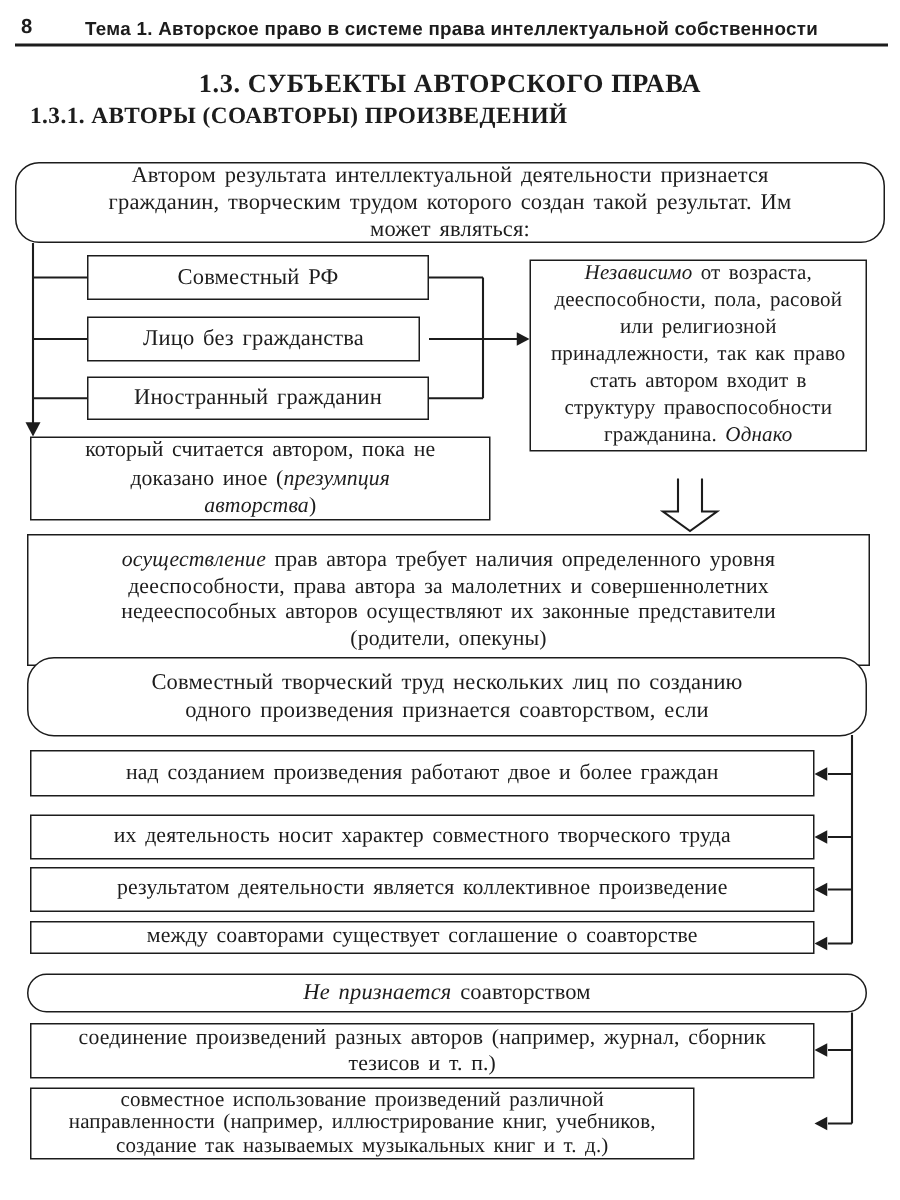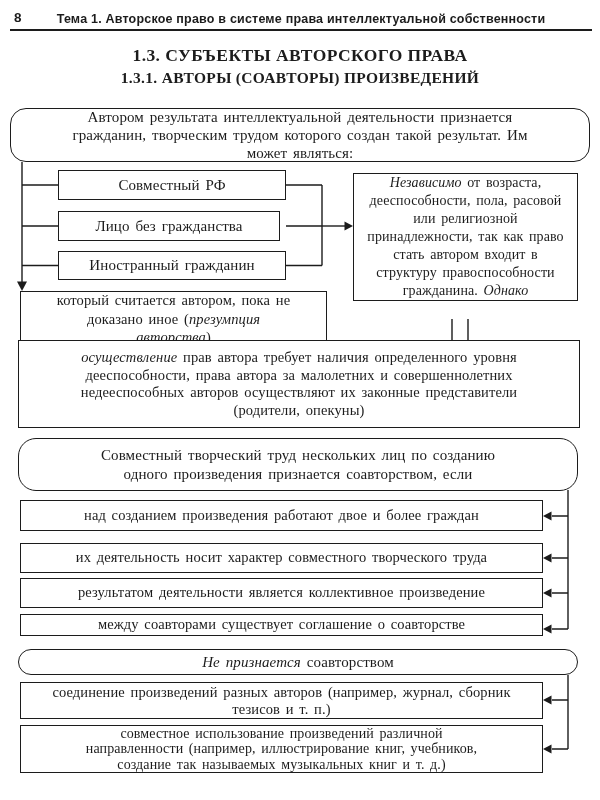--- a/index.html
+++ b/index.html
@@ -23,49 +23,49 @@
     position:absolute; left:4px; top:2px;
     font-size:13.5px; font-weight:bold;
     font-family:"Liberation Sans","DejaVu Sans",sans-serif;
   }
   .sec-title{
     position:absolute; left:0; right:0; top:45px;
     text-align:center; font-size:17.5px; font-weight:bold; letter-spacing:.4px;
   }
   .sub-title{
     position:absolute; left:0; right:0; top:69px;
-    text-align:center; font-size:15.5px; font-weight:bold; letter-spacing:.3px;
+    font-size:15.5px; font-weight:bold; letter-spacing:.3px;padding-left:20px;
   }
   
   .box{
     position:absolute; border:1.5px solid var(--ink); background:var(--paper);
     display:flex; align-items:center; justify-content:center;
     text-align:center; line-height:1.22; letter-spacing:.1px; word-spacing:2px;
     padding:1px 6px; z-index:2;
   }
   .rounded{ border-radius:16px; }
   
   #authorDef{ left:10px; top:108px; width:580px; height:54px; font-size:15px; line-height:18px; }
   #authorDef span{ max-width:478px; }
   #b1{ left:58px; top:170px; width:228px; height:30px; font-size:15px; }
   #b2{ left:58px; top:211px; width:222px; height:30px; font-size:15px; }
   #b3{ left:58px; top:251px; width:228px; height:29px; font-size:15px; }
   #indep{ left:353px; top:173px; width:225px; height:128px; font-size:14px; line-height:18px; padding:1px 8px; }
   #presum{ left:20px; top:291px; width:307px; height:56px; font-size:14.5px; line-height:18.5px; }
   #presum span.wrap{ max-width:250px; }
-  #capacity{ left:18px; top:340px; width:562px; height:88px; font-size:14.5px; line-height:17.5px; }
+  #capacity{ left:18px; top:356px; width:562px; height:88px; font-size:14.5px; line-height:17.5px; }
   #capacity span.wrap{ max-width:450px; }
   #joint{ left:18px; top:438px; width:560px; height:53px; border-radius:18px; font-size:15px; line-height:19px; }
   #joint span{ max-width:440px; }
   .cond{ left:20px; width:523px; height:31px; font-size:14.5px; }
   #c1{ top:500px; } #c2{ top:543px; height:30px; } #c3{ top:578px; height:30px; } #c4{ top:614px; height:22px; }
   #notco{ left:18px; top:649px; width:560px; height:26px; border-radius:13px; font-size:15px; padding:0 6px; }
   #d1{ left:20px; top:682px; width:523px; height:37px; font-size:14.5px; line-height:17px; }
   #d1 span.wrap{ max-width:460px; }
-  #d2{ left:20px; top:725px; width:523px; height:48px; font-size:14px; line-height:15.5px; }
+  #d2{ left:20px; top:725px; width:443px; height:48px; font-size:14px; line-height:15.5px; }
   #d2 span.wrap{ max-width:420px; }
   .it{ font-style:italic; }
   
   .connectors{
     position:absolute; left:0; top:0; width:600px; height:800px;
     z-index:1; color:var(--ink); pointer-events:none;
   }
 </style>
 </head>
 <body>

